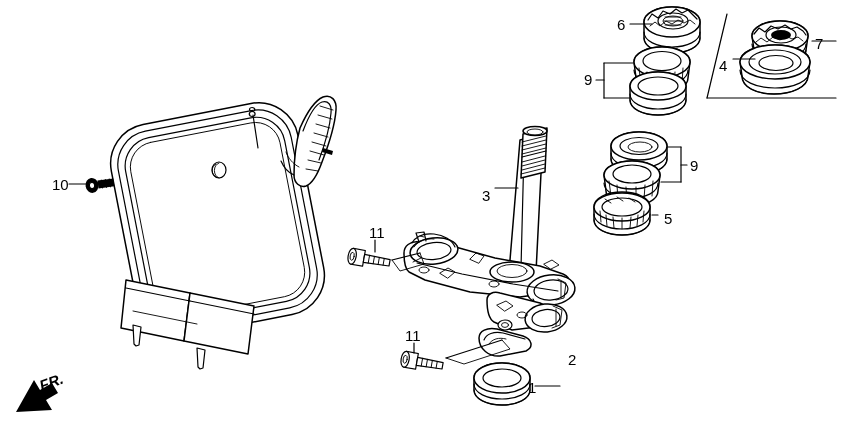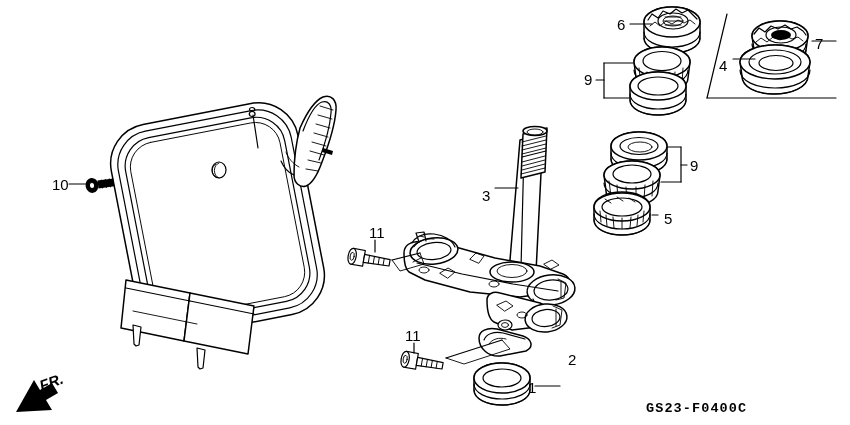--- a/index.html
+++ b/index.html
@@ -396,15 +396,14 @@
   <div class="callout" style="left:815px; top:36px;">7</div>
   <div class="callout" style="left:248px; top:104px;">8</div>
   <div class="callout" style="left:584px; top:72px;">9</div>
   <div class="callout" style="left:690px; top:158px;">9</div>
   <div class="callout" style="left:52px; top:177px;">10</div>
   <div class="callout" style="left:369px; top:225px;">11</div>
   <div class="callout" style="left:405px; top:328px;">11</div>
 
   <div id="fr-label">FR.</div>
 
-  <div id="diagram-code">GS23-F0400C</div>
 
 </div>
 
 </body></html>

